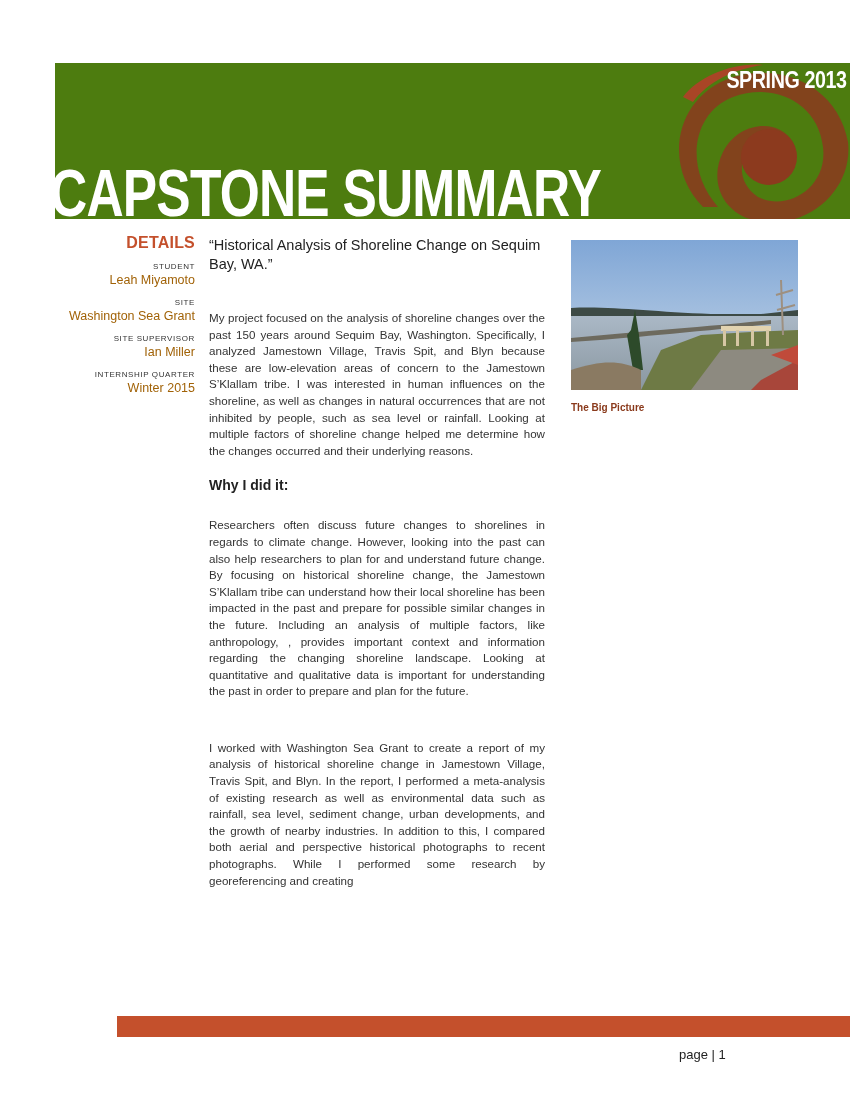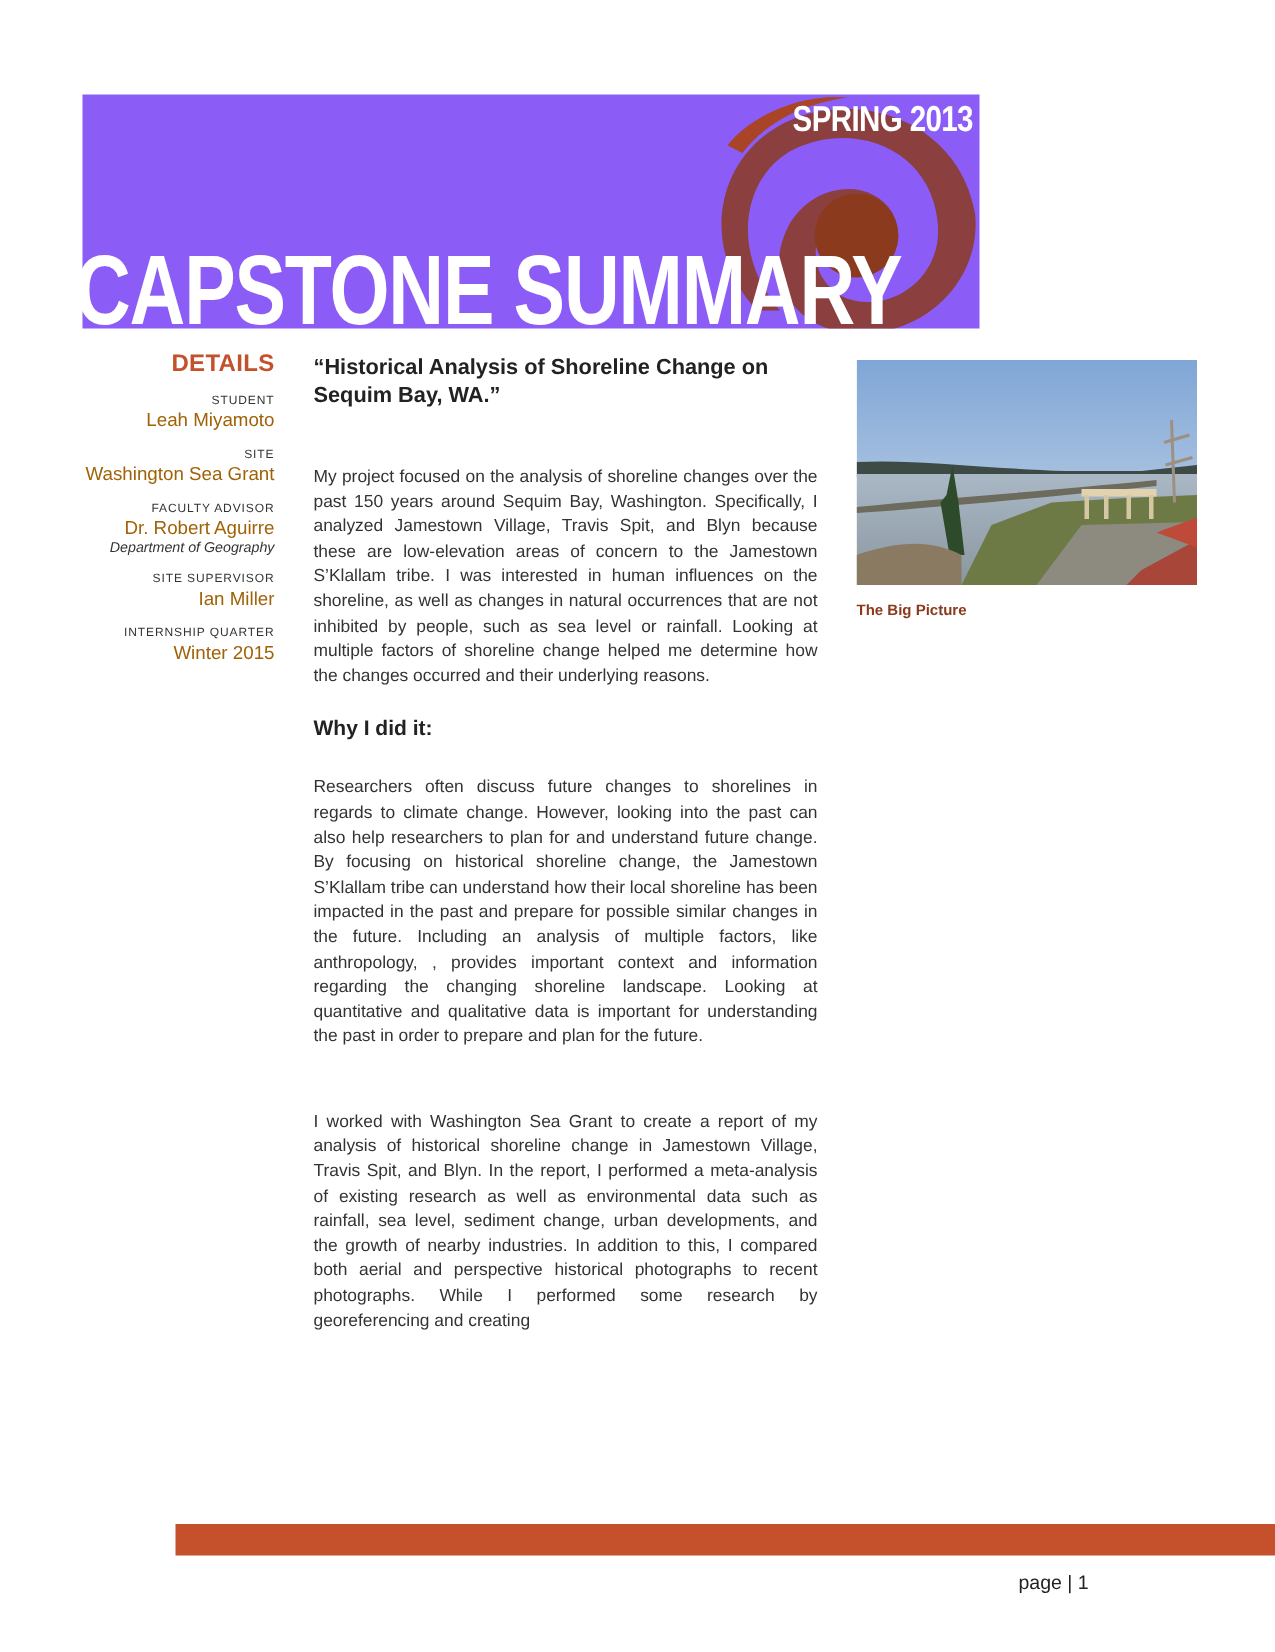--- a/index.html
+++ b/index.html
@@ -3,47 +3,47 @@
 <meta charset="utf-8">
 <style>
   html, body { margin: 0; padding: 0; }
   body {
     width: 850px; height: 1101px; position: relative; overflow: hidden;
     background: #ffffff;
     font-family: "Liberation Sans", "DejaVu Sans", sans-serif;
     color: #2a2a2a;
   }
   .header-band {
-    position: absolute; left: 55px; top: 63px; width: 598px; height: 156px;
-    background: #8b5cf6; overflow: hidden;
+    position: absolute; left: 55px; top: 63px; width: 796px; height: 156px;
+    background: #4d7c0f; overflow: hidden;
   }
   .logo-swirl { position: absolute; right: -2px; top: -6px; width: 190px; height: 170px; }
   .season {
     position: absolute; right: 4px; top: 3px;
     color: #ffffff; font-weight: bold; font-size: 24px; letter-spacing: -0.5px;
     font-family: "Liberation Sans Narrow", "Liberation Sans", sans-serif;
     transform: scaleX(0.82); transform-origin: right top;
   }
   .big-title {
     position: absolute; left: 50px; top: 160px;
     font-size: 66px; font-weight: bold; color: #ffffff; line-height: 66px;
     letter-spacing: -1px;
     transform: scaleX(0.78); transform-origin: left top;
     white-space: nowrap;
   }
   
-  .details { position: absolute; left: 43px; top: 234px; width: 140px; text-align: right; }
+  .details { position: absolute; left: 55px; top: 234px; width: 140px; text-align: right; }
   .details-head { color: #c4502c; font-weight: bold; font-size: 16px; letter-spacing: 0.2px; margin-bottom: 8px; }
   .d-label { font-size: 8px; letter-spacing: 0.6px; color: #333; text-transform: uppercase; margin-top: 10px; line-height: 10px; }
   .d-value { font-size: 12.5px; color: #a16207; line-height: 16px; }
   .d-sub { font-size: 9.5px; font-style: italic; color: #333; line-height: 11px; }
 
   
   .main { position: absolute; left: 209px; top: 236px; width: 336px; }
-  .doc-title { font-weight: bold; font-size: 14.5px; line-height: 19px; color: #222; margin: 0; }
+  .doc-title { font-weight: normal; font-size: 14.5px; line-height: 19px; color: #222; margin: 0; }
   .sec-head { font-weight: bold; font-size: 14px; color: #222; margin: 0; line-height: 18px; }
   .para { font-size: 11.6px; line-height: 16.6px; text-align: justify; color: #333; margin: 0; }
   .cont { font-size: 11.6px; color: #333; }
 
   
   .photo { position: absolute; left: 571px; top: 240px; width: 227px; height: 150px; overflow: hidden; }
   .caption { position: absolute; left: 571px; top: 401px; width: 227px; }
   .cap-head { color: #8a3a1c; font-weight: bold; font-size: 10px; line-height: 14px; }
   .cap-body { color: #8a3a1c; font-size: 10.6px; line-height: 15px; text-align: justify; }
 
@@ -65,25 +65,20 @@
 
 <div class="details">
   <div class="details-head">DETAILS</div>
   <div>
     <div class="d-label">STUDENT</div>
     <div class="d-value">Leah Miyamoto</div>
   </div>
   <div>
     <div class="d-label">SITE</div>
     <div class="d-value">Washington Sea Grant</div>
-  </div>
-  <div>
-    <div class="d-label">FACULTY ADVISOR</div>
-    <div class="d-value">Dr. Robert Aguirre</div>
-    <div class="d-sub">Department of Geography</div>
   </div>
   <div>
     <div class="d-label">SITE SUPERVISOR</div>
     <div class="d-value">Ian Miller</div>
   </div>
   <div>
     <div class="d-label">INTERNSHIP QUARTER</div>
     <div class="d-value">Winter 2015</div>
   </div>
 </div>

